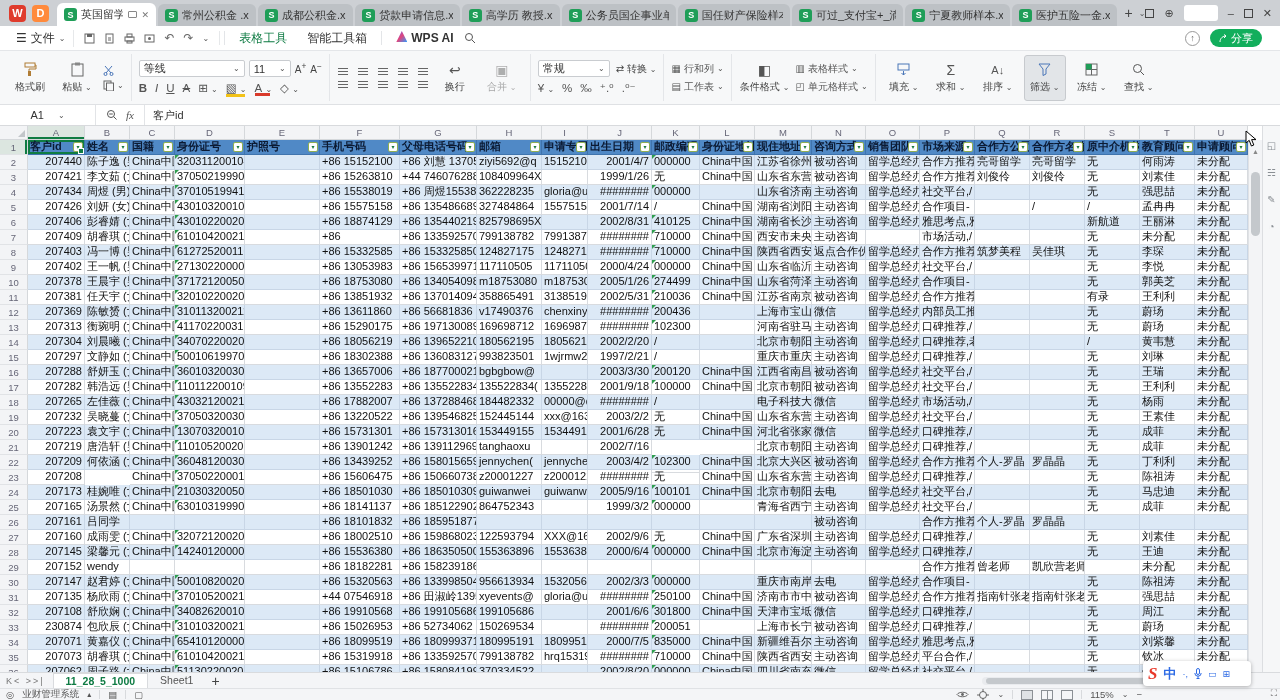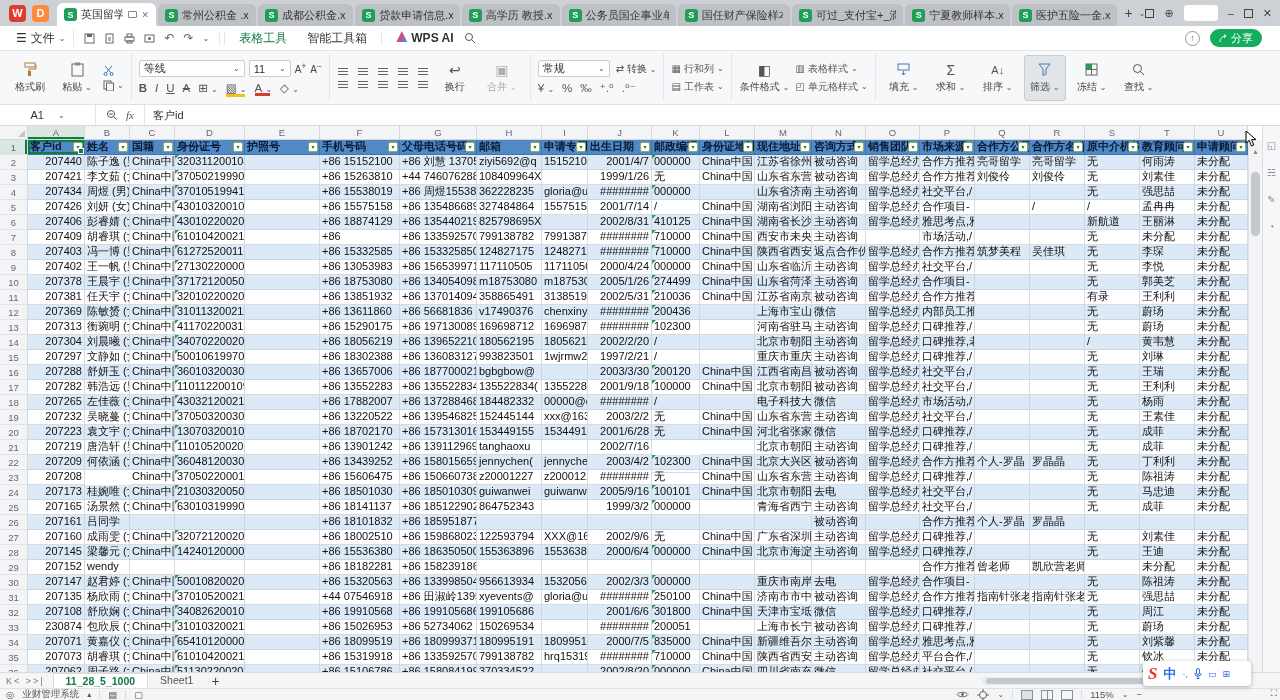--- a/index.html
+++ b/index.html
@@ -906,21 +906,21 @@
         <div class="c" style="width: 55px;">王素佳</div>
         <div class="c" style="width: 53px;">未分配</div>
       </div>
       <div class="r band">
         <div class="rn">20</div>
         <div class="c ar" style="width: 57px;">207223</div>
         <div class="c" style="width: 45px;">袁文宇 (女</div>
         <div class="c" style="width: 45px;">China中国</div>
         <div class="c tri" style="width: 70px;">130703200106280921</div>
         <div class="c" style="width: 75px;"></div>
-        <div class="c" style="width: 80px;">+86 18702170</div>
+        <div class="c" style="width: 80px;">+86 15731301</div>
         <div class="c" style="width: 77px;">+86 1573130169</div>
         <div class="c" style="width: 65px;">153449155</div>
         <div class="c" style="width: 46px;">153449155(</div>
         <div class="c ar" style="width: 64px;">2001/6/28</div>
         <div class="c" style="width: 48px;">无</div>
         <div class="c" style="width: 55px;">China中国</div>
         <div class="c" style="width: 57px;">河北省张家</div>
         <div class="c" style="width: 54px;">微信</div>
         <div class="c" style="width: 54px;">留学总经办</div>
         <div class="c" style="width: 55px;">口碑推荐,/</div>

